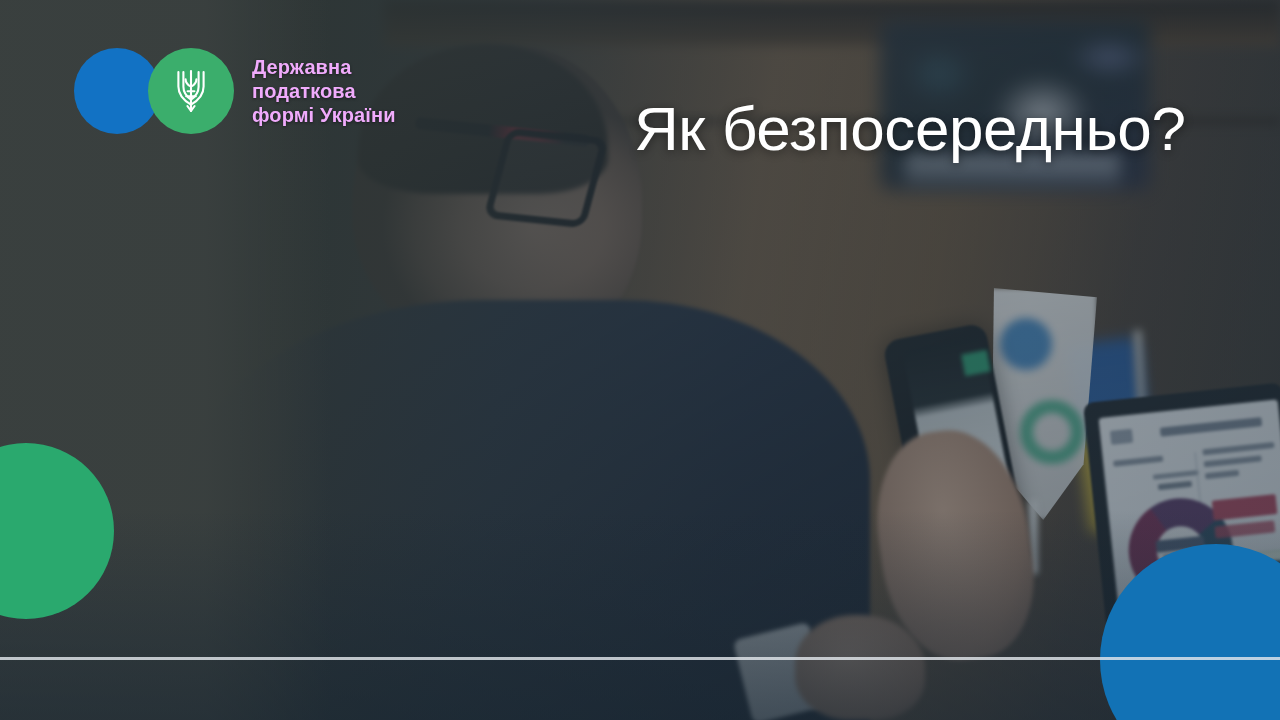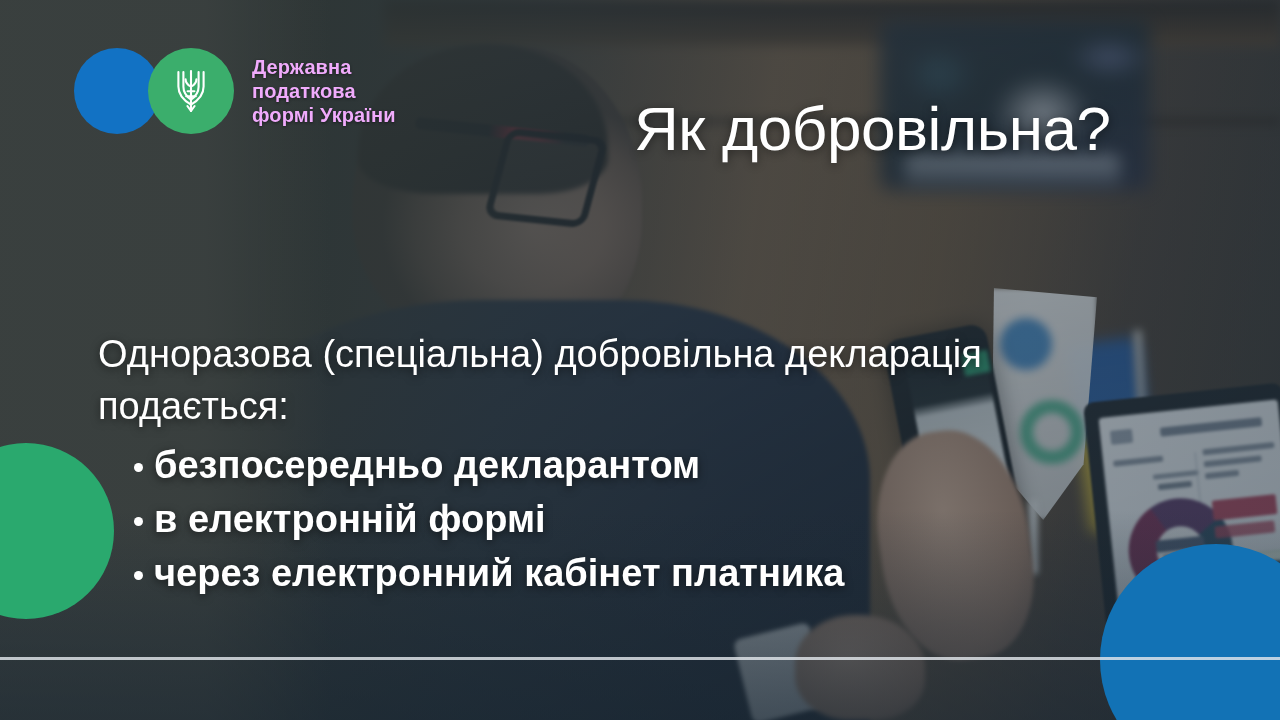--- a/index.html
+++ b/index.html
@@ -625,24 +625,16 @@
         </g>
       </svg>
     </span>
     <span class="logo-text">
       <span>Державна</span><br>
       <span>податкова</span><br>
       <span>формі України</span>
     </span>
   </div>
 
-  <h1 class="headline">Як добровільна?</h1>
-
-  <div class="body-copy">
-    <p class="lead">Одноразова (спеціальна) добровільна декларація подається:</p>
-    <ul class="bullets">
-      <li>безпосередньо декларантом</li>
-      <li>в електронній формі</li>
-      <li>через електронний кабінет платника</li>
-    </ul>
-  </div>
+  <h1 class="headline">Як безпосередньо?</h1>
+
 
 </div>
 
 </body></html>

